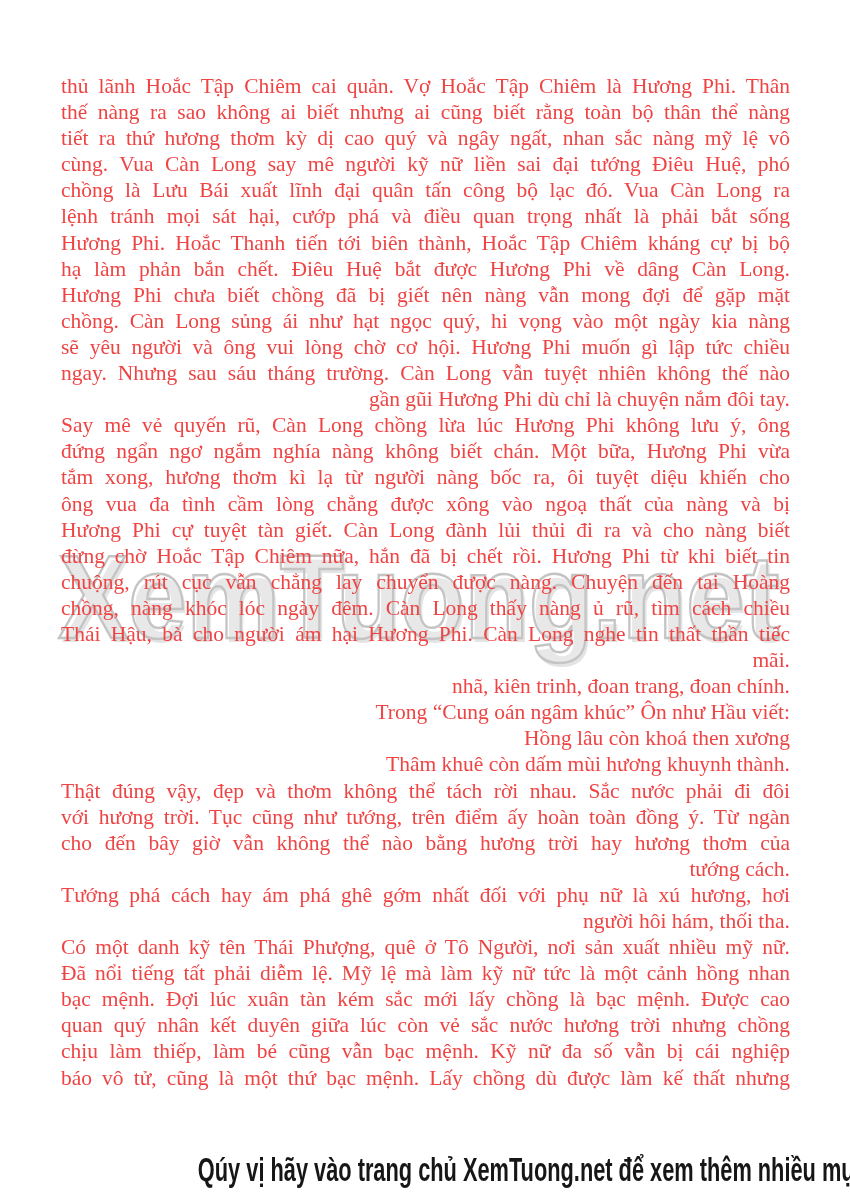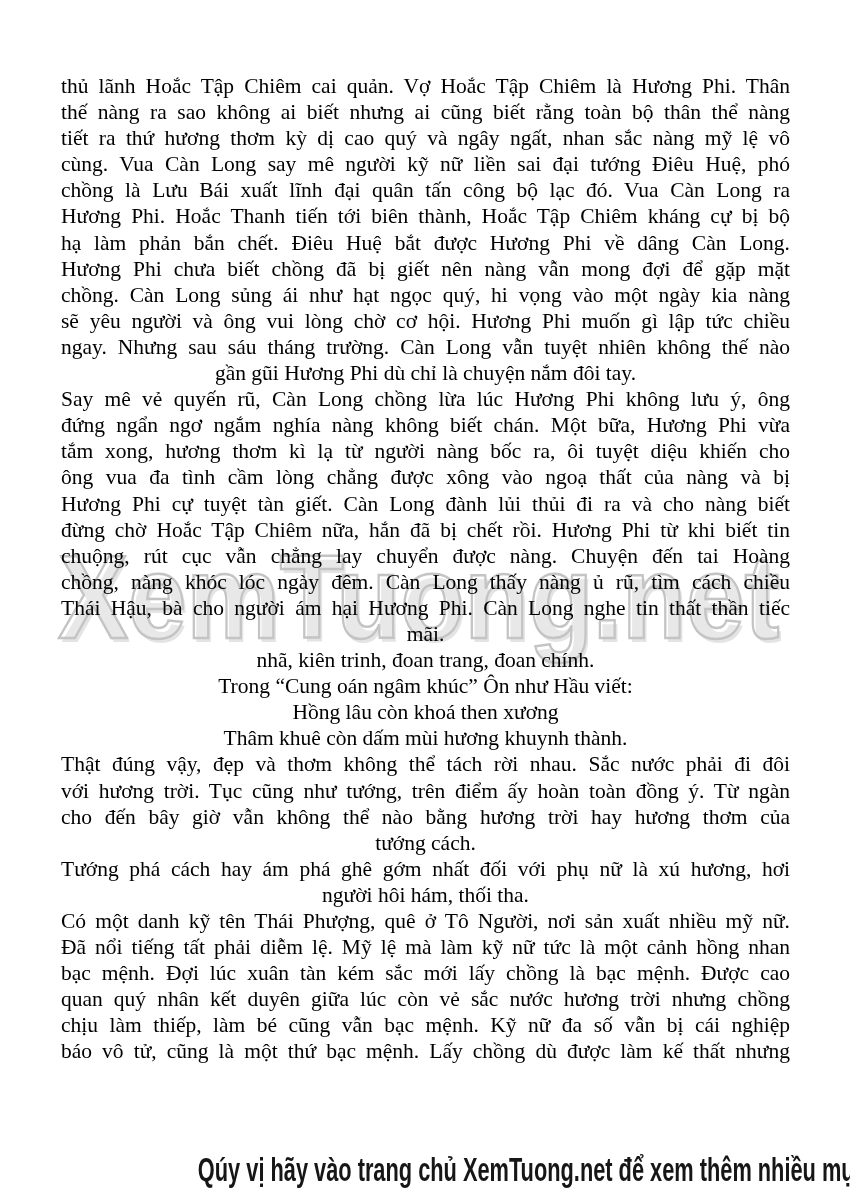--- a/index.html
+++ b/index.html
@@ -17,27 +17,27 @@
   
   #text-block {
     position: absolute;
     left: 61px;
     top: 73px;
     width: 729px;
     z-index: 2;
     font-family: "Liberation Serif", "DejaVu Serif", serif;
     font-size: 21.5px;
     line-height: 26.1px;
-    color: #000000;
+    color: #ef4444;
   }
   .para { margin: 0; padding: 0; }
   .line {
     height: 26.1px;
     overflow: hidden;
-    text-align: center;
+    text-align: right;
     white-space: normal;
   }
   .line.j {
     text-align: justify;
     text-align-last: justify;
   }
   
   #watermark {
     position: absolute;
     left: 58px;
@@ -83,20 +83,21 @@
 
   <div id="watermark">XemTuong.net</div>
 
   <div id="text-block">
       <div class="para">
         <div class="line j">thủ lãnh Hoắc Tập Chiêm cai quản. Vợ Hoắc Tập Chiêm là Hương Phi. Thân</div>
         <div class="line j">thế nàng ra sao không ai biết nhưng ai cũng biết rằng toàn bộ thân thể nàng</div>
         <div class="line j">tiết ra thứ hương thơm kỳ dị cao quý và ngây ngất, nhan sắc nàng mỹ lệ vô</div>
         <div class="line j">cùng. Vua Càn Long say mê người kỹ nữ liền sai đại tướng Điêu Huệ, phó</div>
         <div class="line j">chồng là Lưu Bái xuất lĩnh đại quân tấn công bộ lạc đó. Vua Càn Long ra</div>
+        <div class="line j">lệnh tránh mọi sát hại, cướp phá và điều quan trọng nhất là phải bắt sống</div>
         <div class="line j">Hương Phi. Hoắc Thanh tiến tới biên thành, Hoắc Tập Chiêm kháng cự bị bộ</div>
         <div class="line j">hạ làm phản bắn chết. Điêu Huệ bắt được Hương Phi về dâng Càn Long.</div>
         <div class="line j">Hương Phi chưa biết chồng đã bị giết nên nàng vẫn mong đợi để gặp mặt</div>
         <div class="line j">chồng. Càn Long sủng ái như hạt ngọc quý, hi vọng vào một ngày kia nàng</div>
         <div class="line j">sẽ yêu người và ông vui lòng chờ cơ hội. Hương Phi muốn gì lập tức chiều</div>
         <div class="line j">ngay. Nhưng sau sáu tháng trường. Càn Long vẫn tuyệt nhiên không thế nào</div>
         <div class="line">gần gũi Hương Phi dù chỉ là chuyện nắm đôi tay.</div>
       </div>
       <div class="para">
         <div class="line j">Say mê vẻ quyến rũ, Càn Long chồng lừa lúc Hương Phi không lưu ý, ông</div>

